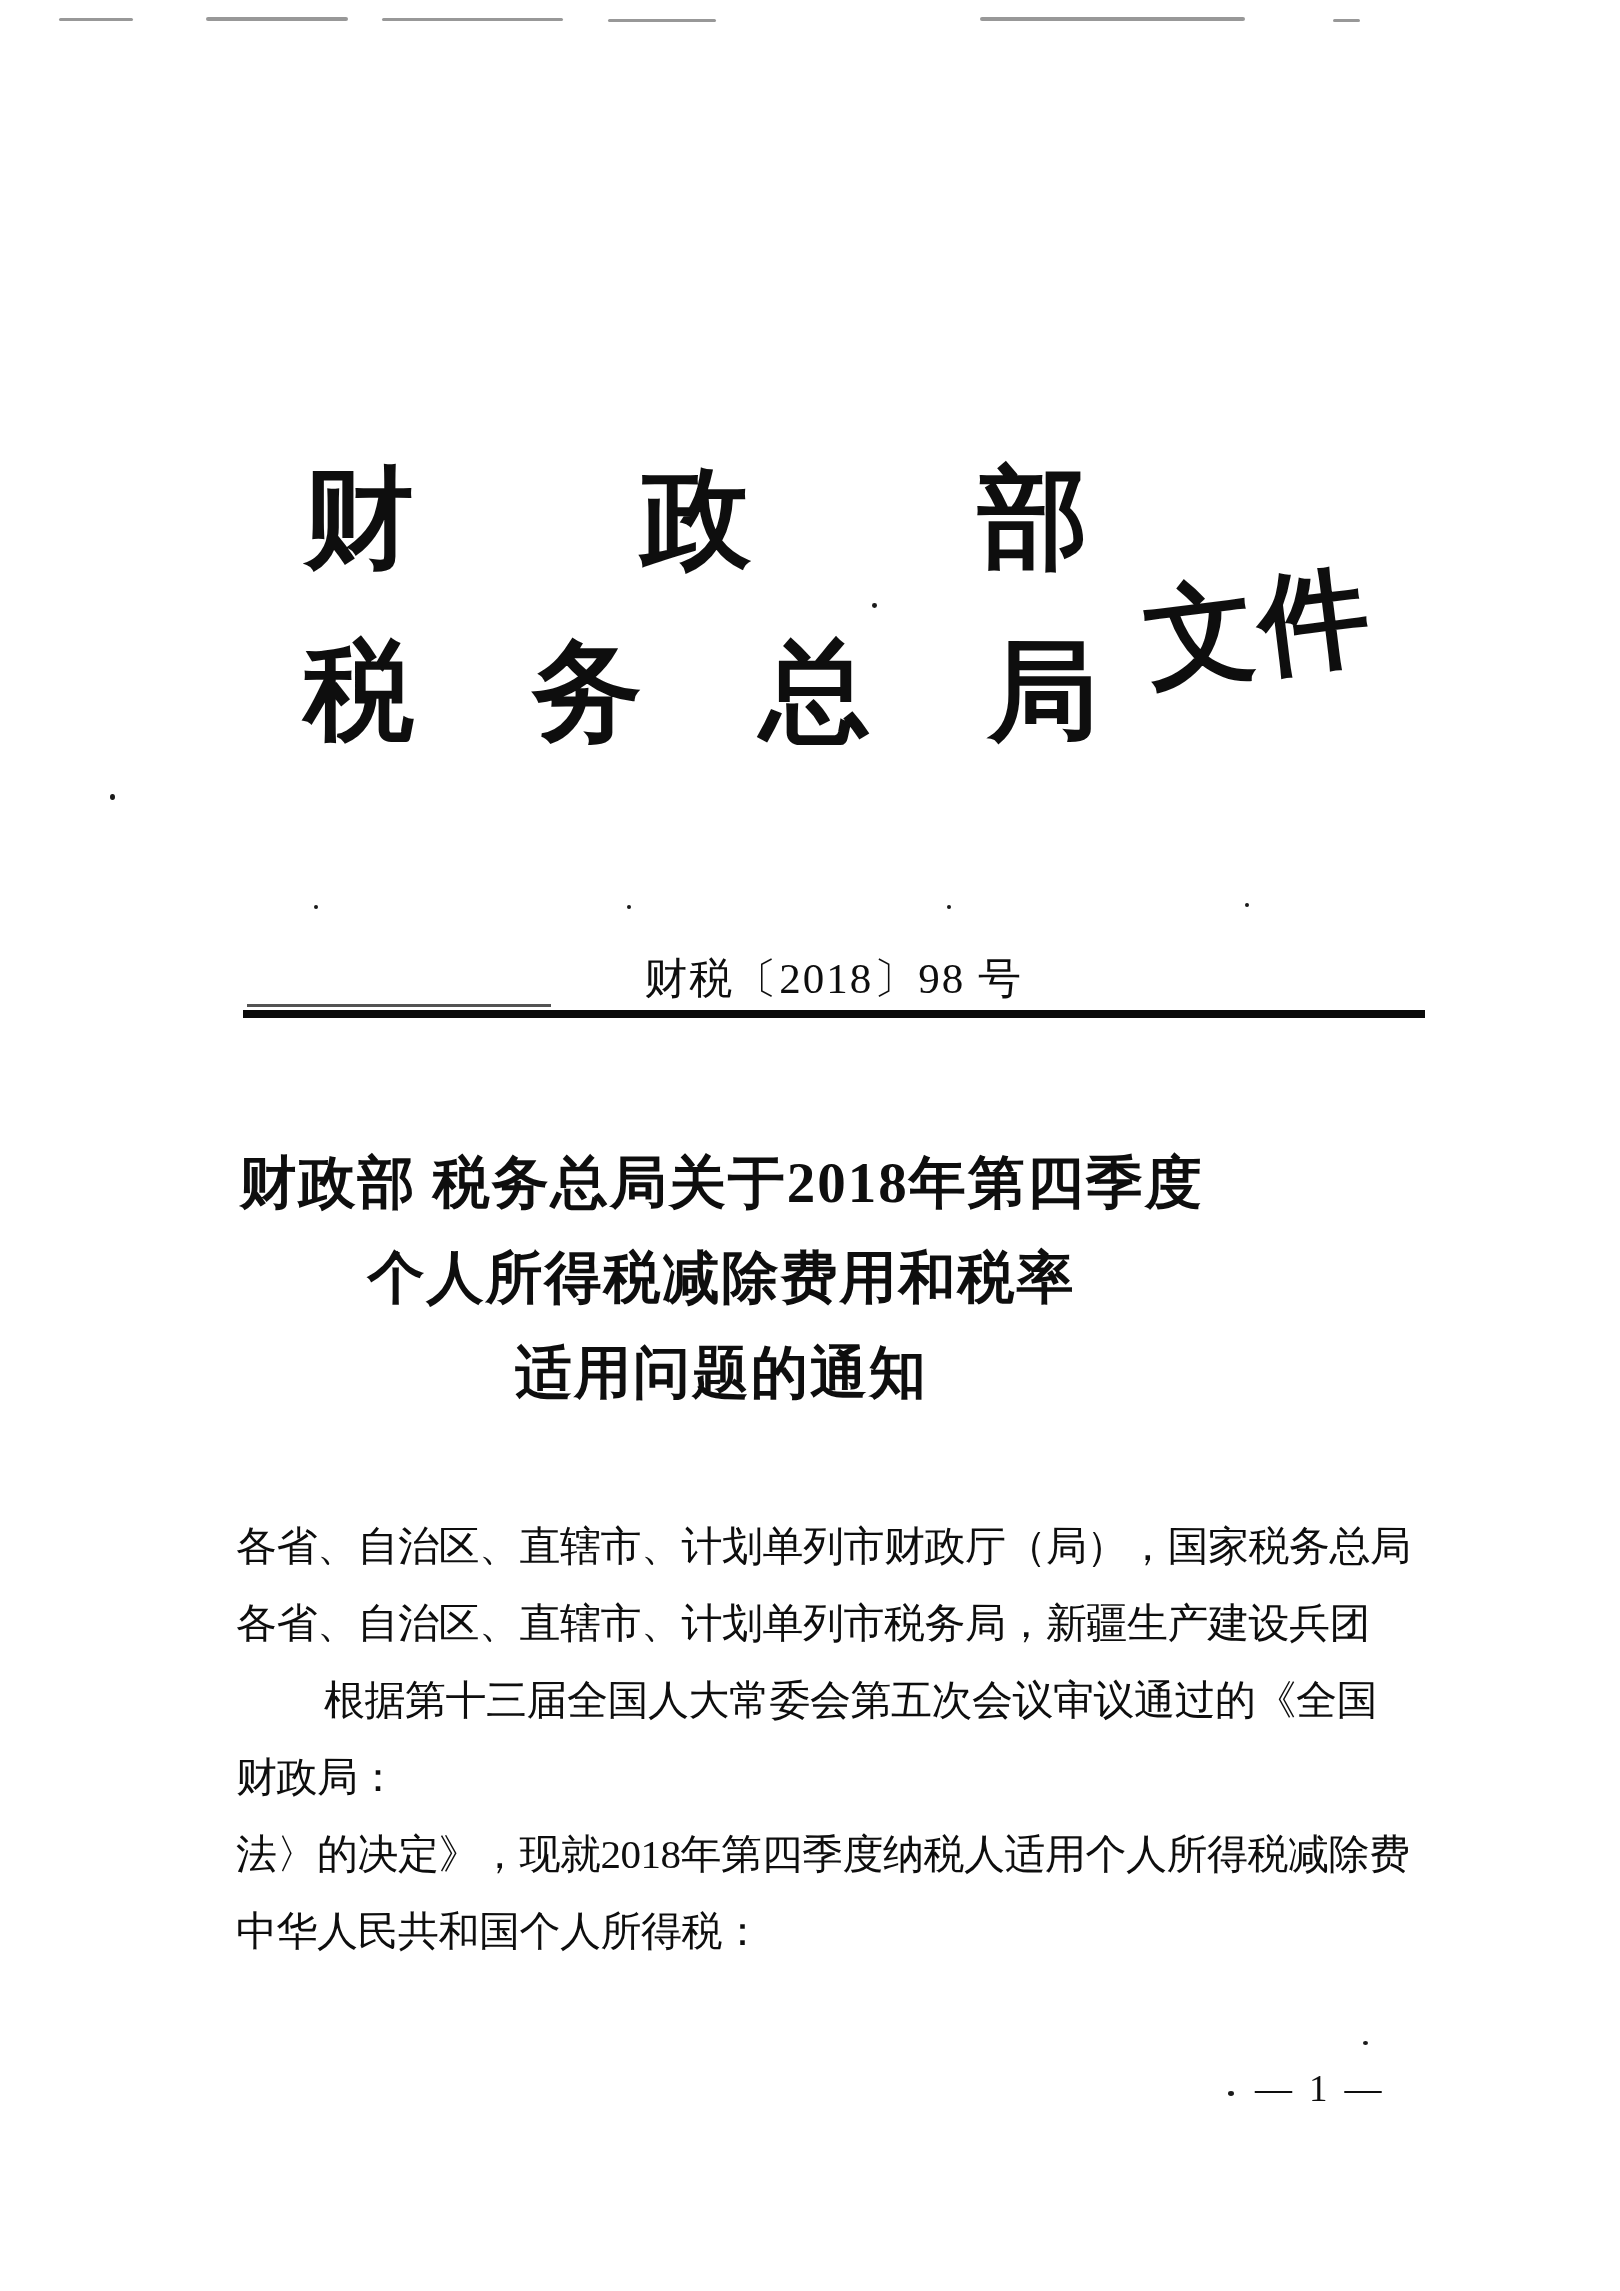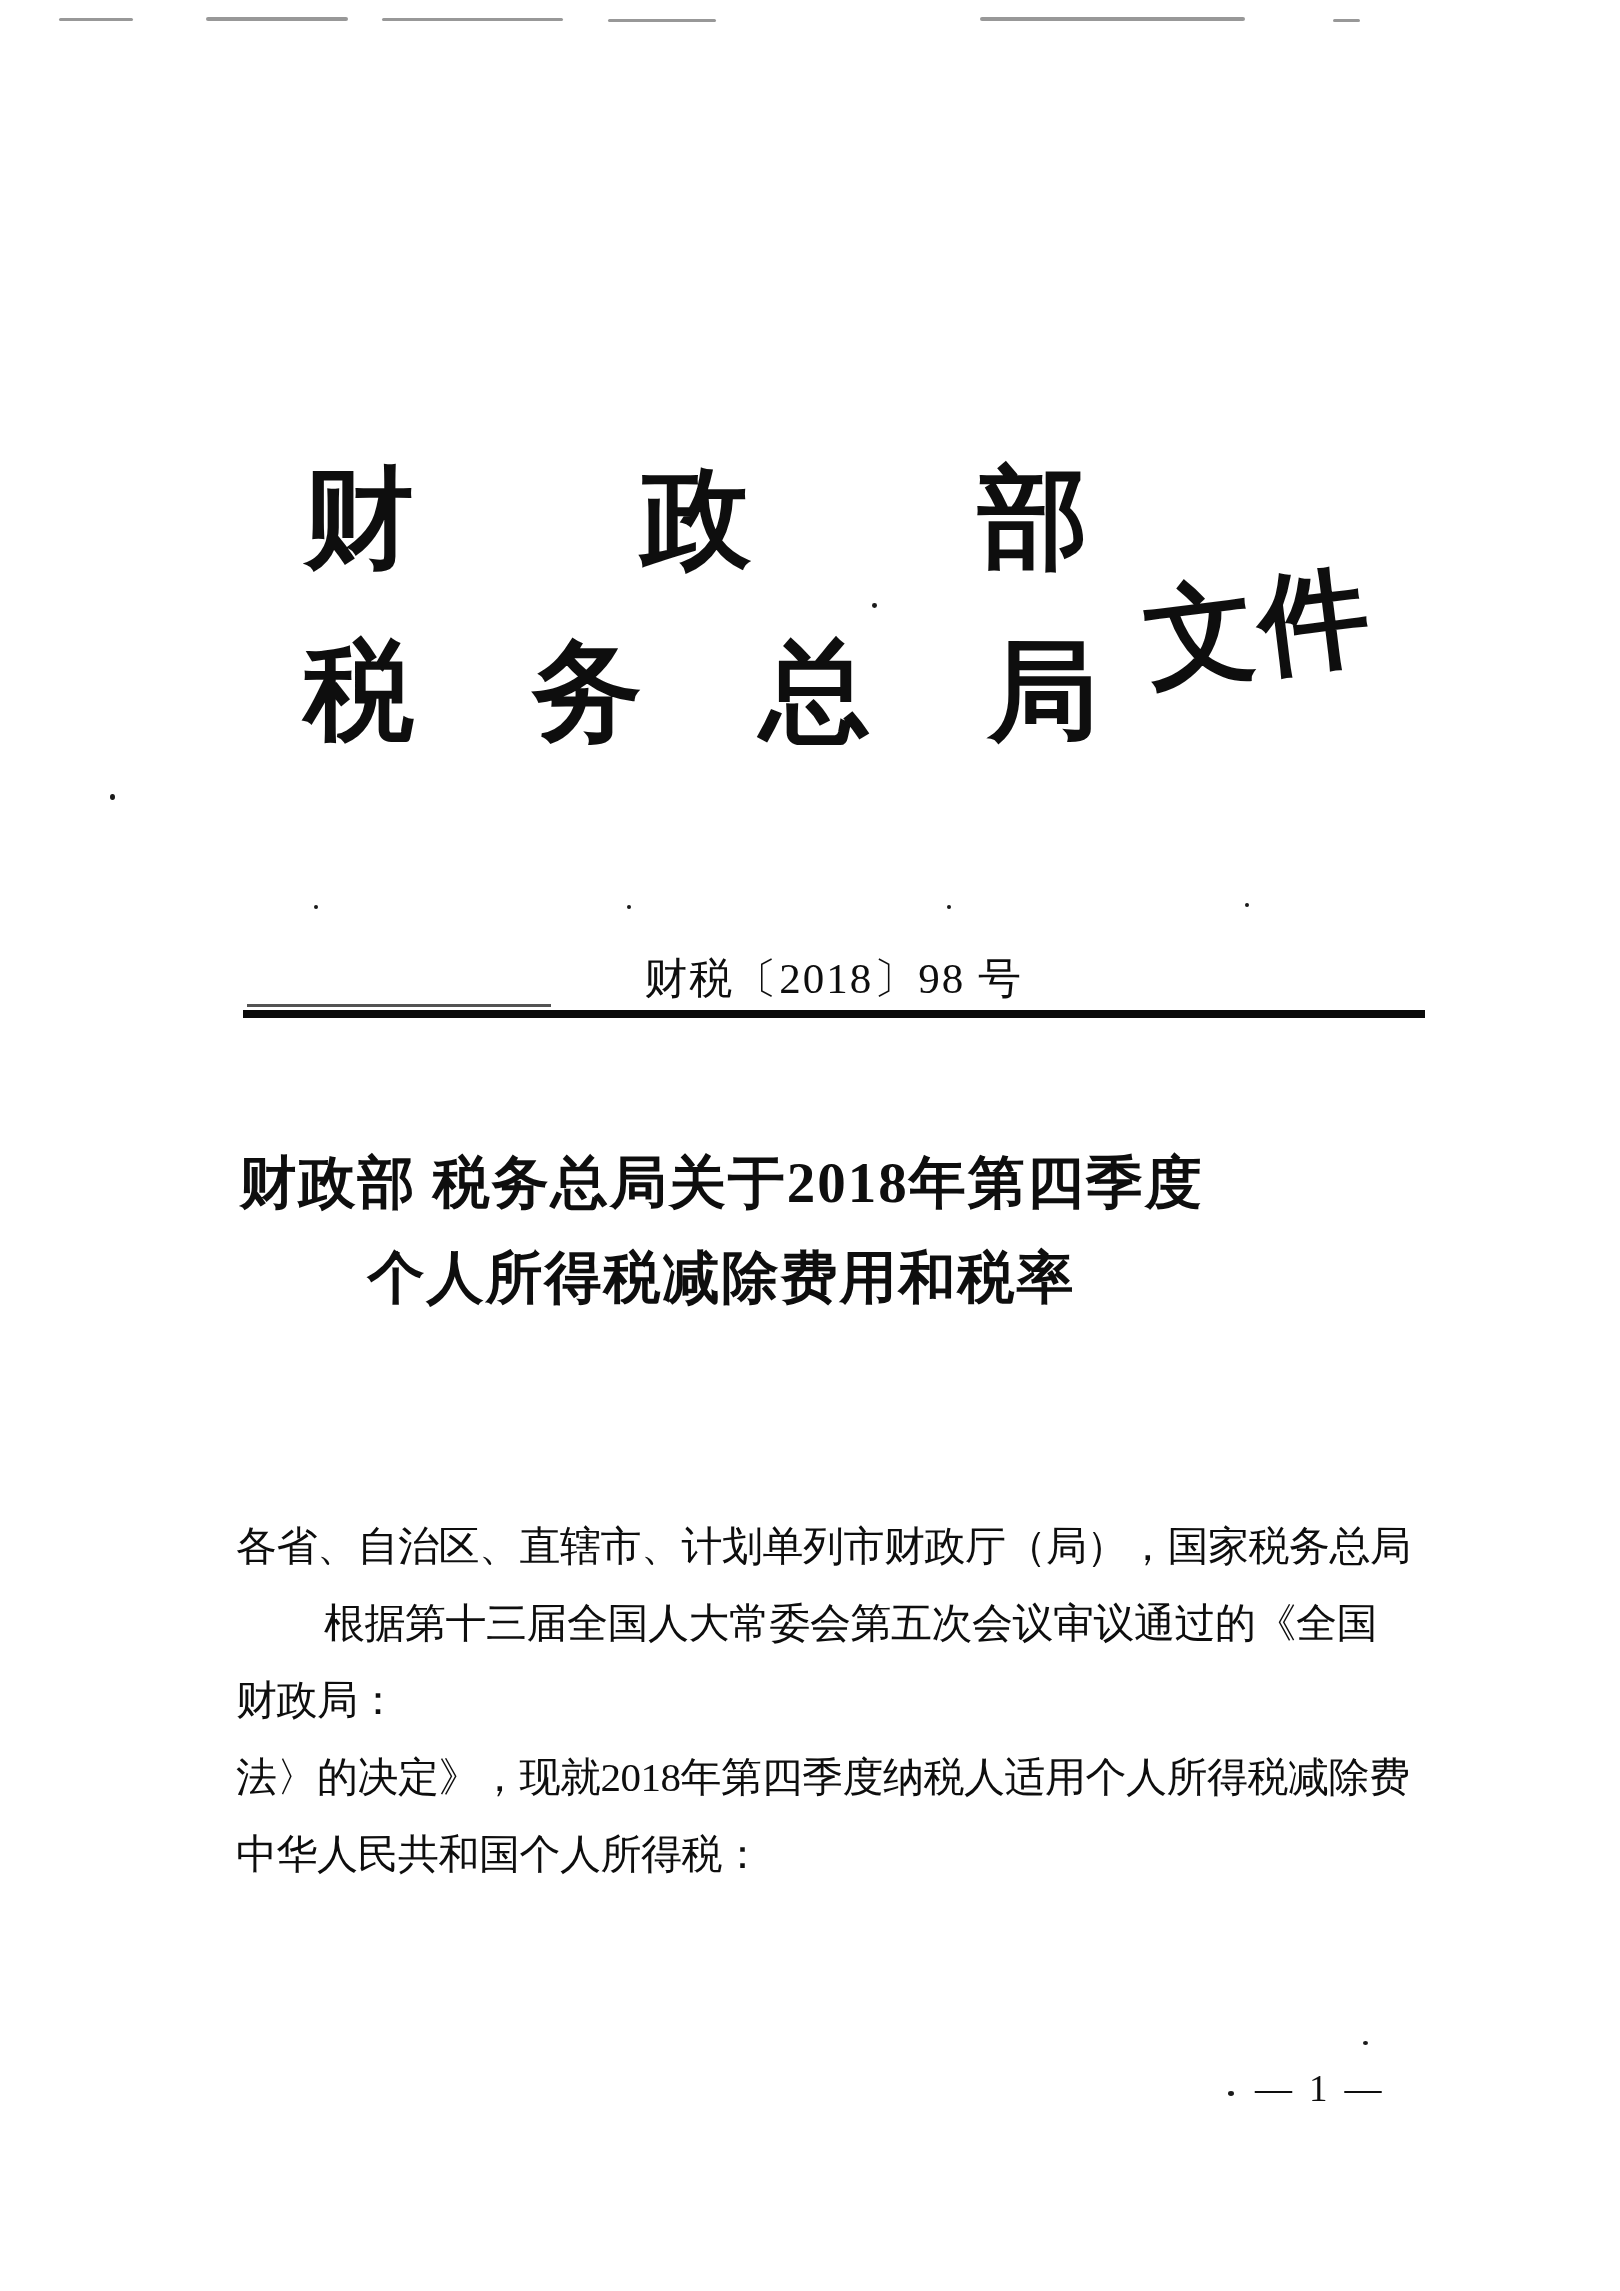--- a/index.html
+++ b/index.html
@@ -122,24 +122,26 @@
   <div class="doc-type">文件</div>
 
   <div class="doc-number">财税〔2018〕98 号</div>
 
   <div class="rule"></div>
   <div class="rule-echo"></div>
 
   <div class="title-block">
     <div class="title-line">财政部 税务总局关于2018年第四季度</div>
     <div class="title-line">个人所得税减除费用和税率</div>
+    <div class="title-line">适用问题的通知</div>
   </div>
 
   <div class="body-block">
     <span class="body-line">各省、自治区、直辖市、计划单列市财政厅（局），国家税务总局</span>
+    <span class="body-line">各省、自治区、直辖市、计划单列市税务局，新疆生产建设兵团</span>
     <span class="body-line indent">根据第十三届全国人大常委会第五次会议审议通过的《全国</span>
     <span class="body-line">财政局：</span>
     <span class="body-line">法〉的决定》，现就2018年第四季度纳税人适用个人所得税减除费</span>
     <span class="body-line">中华人民共和国个人所得税：</span>
   </div>
 
   <div class="page-number">— 1 —</div>
 
 </div>
 

